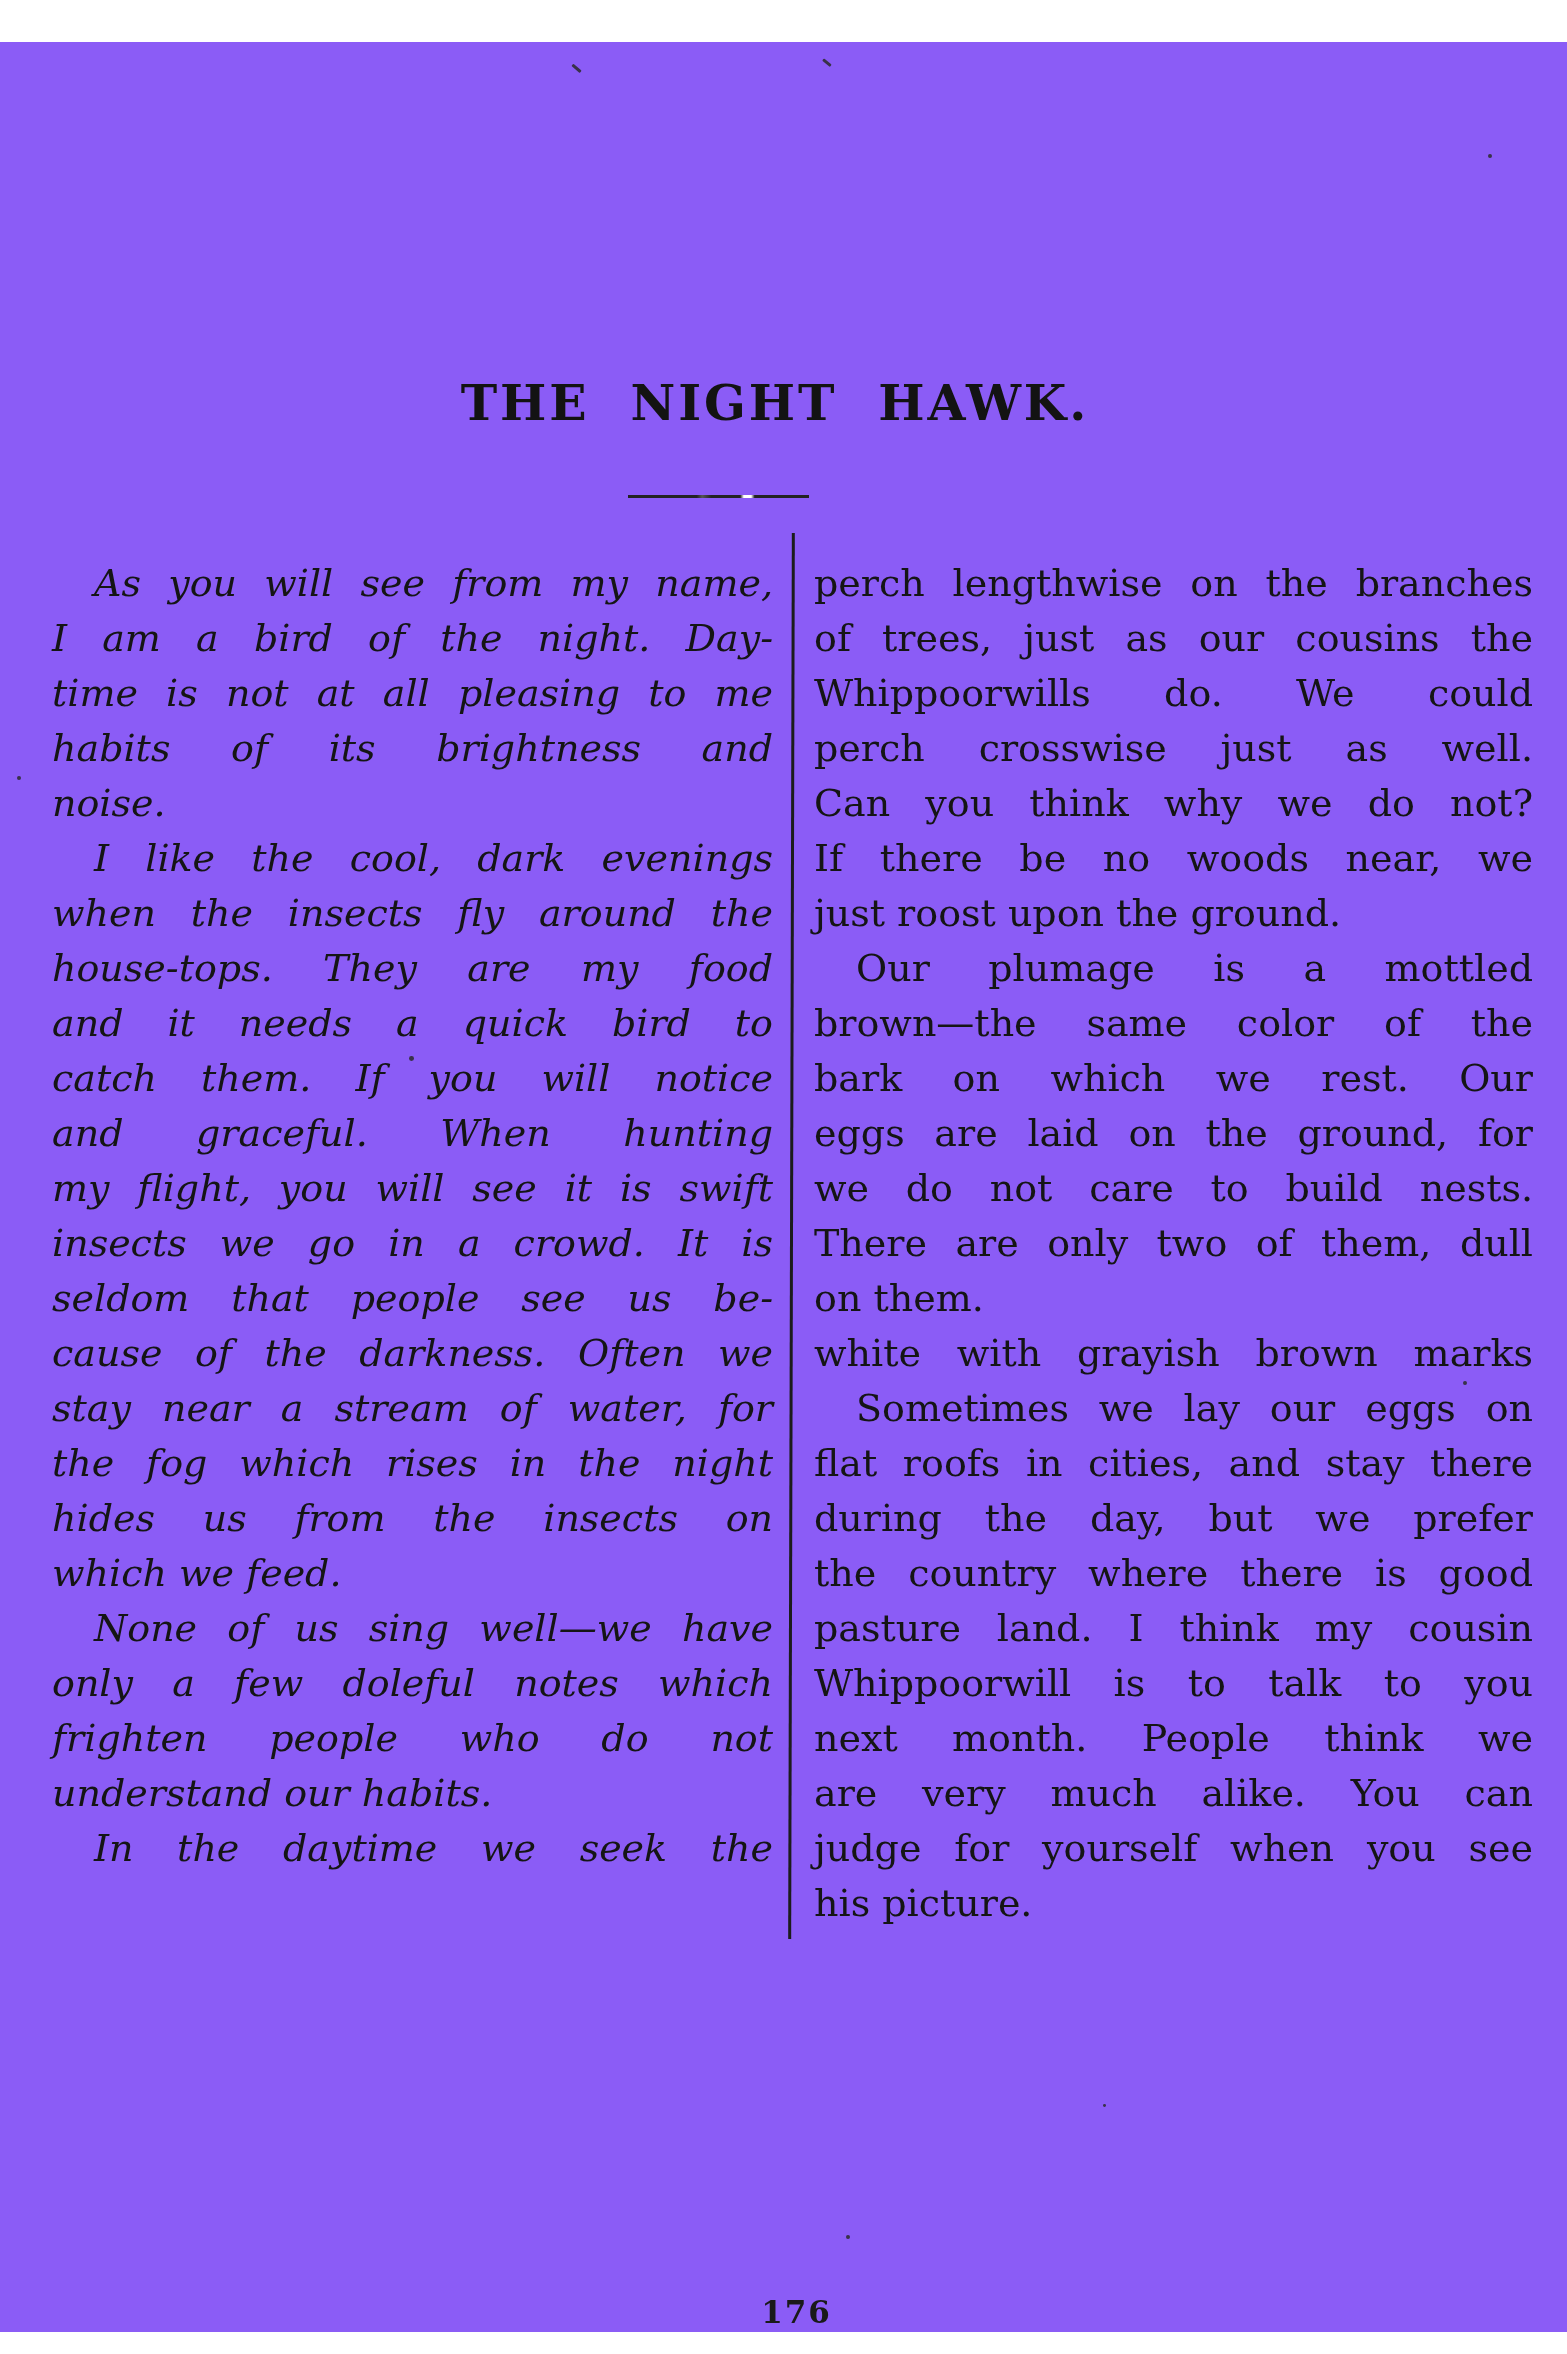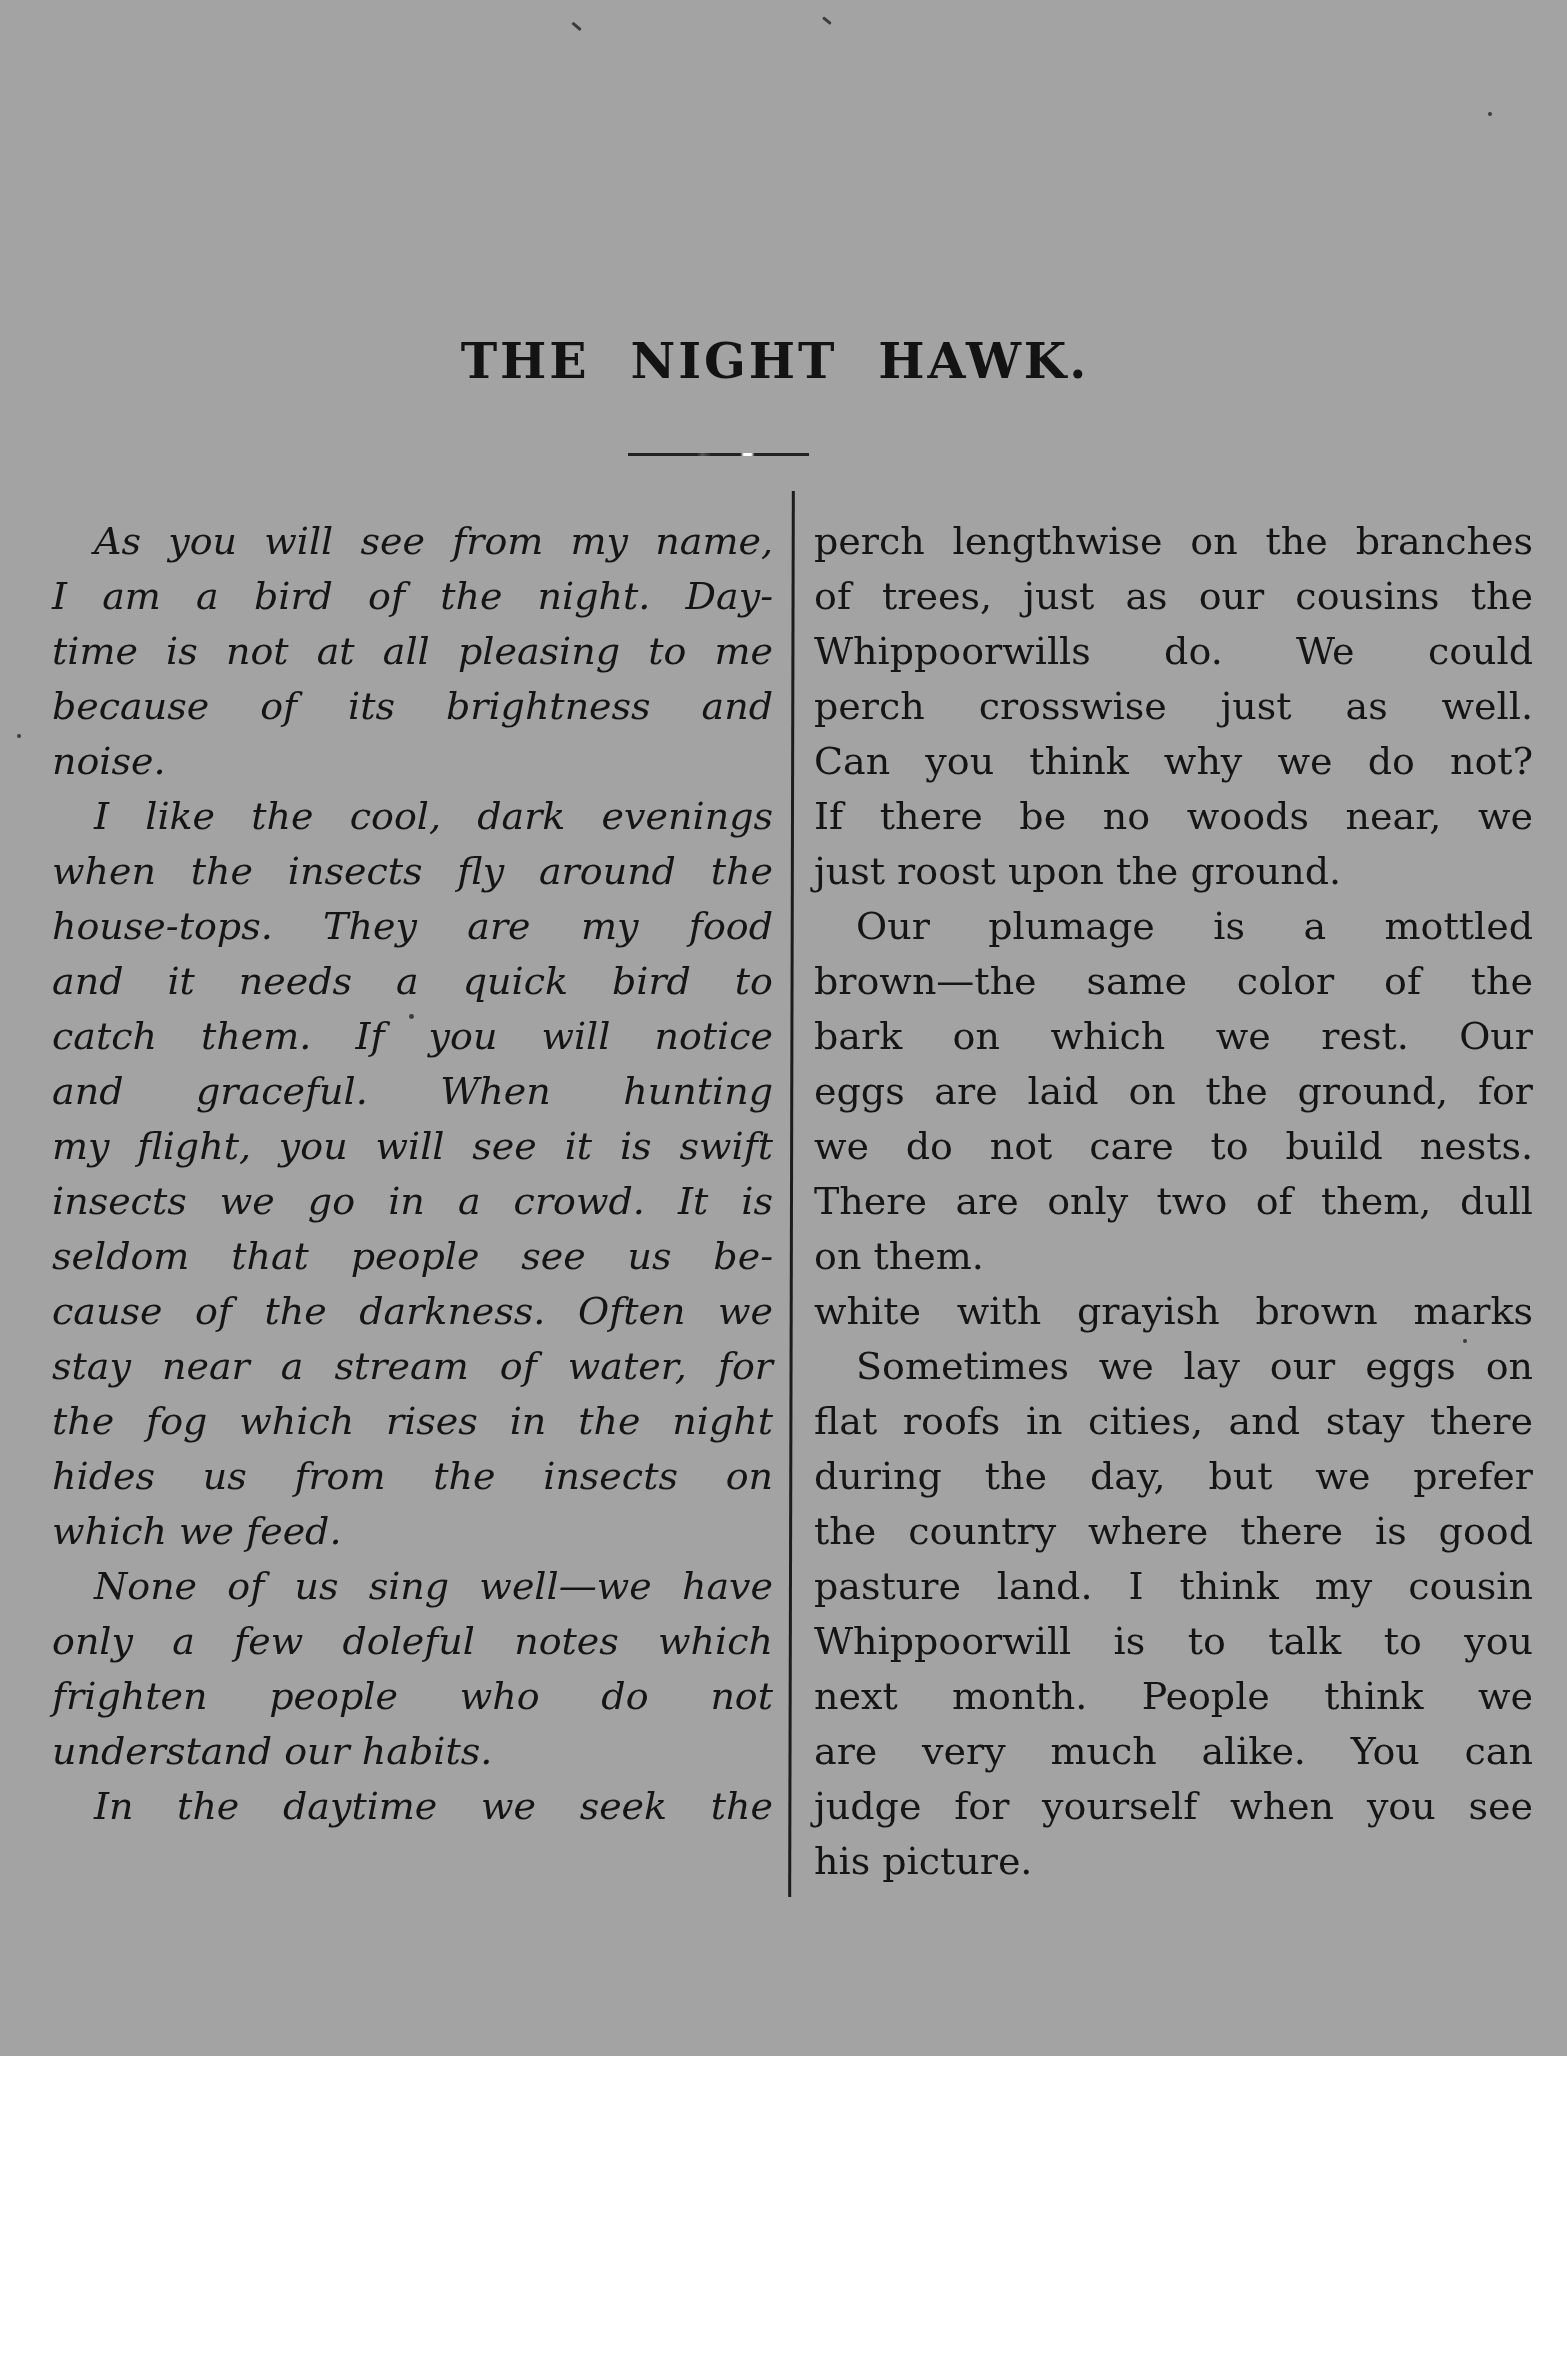--- a/index.html
+++ b/index.html
@@ -1,23 +1,24 @@
 <!DOCTYPE html>
 <html style="font-size:15px"><head>
 <meta charset="utf-8">
 <style>
   html, body { margin: 0; padding: 0; background: #ffffff; }
   .page {
     position: relative;
     width: 1567px;
-    height: 2056px;
-    background: #a3a3a3;
+    height: 2290px;
+    background: #8b5cf6;
     font-family: "DejaVu Serif", "Liberation Serif", serif;
     color: #161616;
     overflow: hidden;
+    margin-top: 42px;
   }
   .title {
     position: absolute;
     top: 337px;
     left: 0;
     width: 1550px;
     text-align: center;
     font-size: 49px;
     line-height: 1;
     font-weight: 600;
@@ -86,21 +87,21 @@
   <div class="title">THE NIGHT HAWK.</div>
 
   <div class="title-rule"></div>
 
   <div class="divider"></div>
 
   <div class="col col-left">
       <div class="line indent">As you will see from my name,</div>
       <div class="line">I am a bird of the night.  Day-</div>
       <div class="line">time is not at all pleasing to me</div>
-      <div class="line">because of its brightness and</div>
+      <div class="line">habits of its brightness and</div>
       <div class="line end">noise.</div>
       <div class="line indent">I like the cool, dark evenings</div>
       <div class="line">when the insects fly around the</div>
       <div class="line">house-tops.  They are my food</div>
       <div class="line">and it needs a quick bird to</div>
       <div class="line">catch them.  If you will notice</div>
       <div class="line">and graceful.  When hunting</div>
       <div class="line">my flight, you will see it is swift</div>
       <div class="line">insects we go in a crowd.  It is</div>
       <div class="line">seldom that people see us be-</div>

